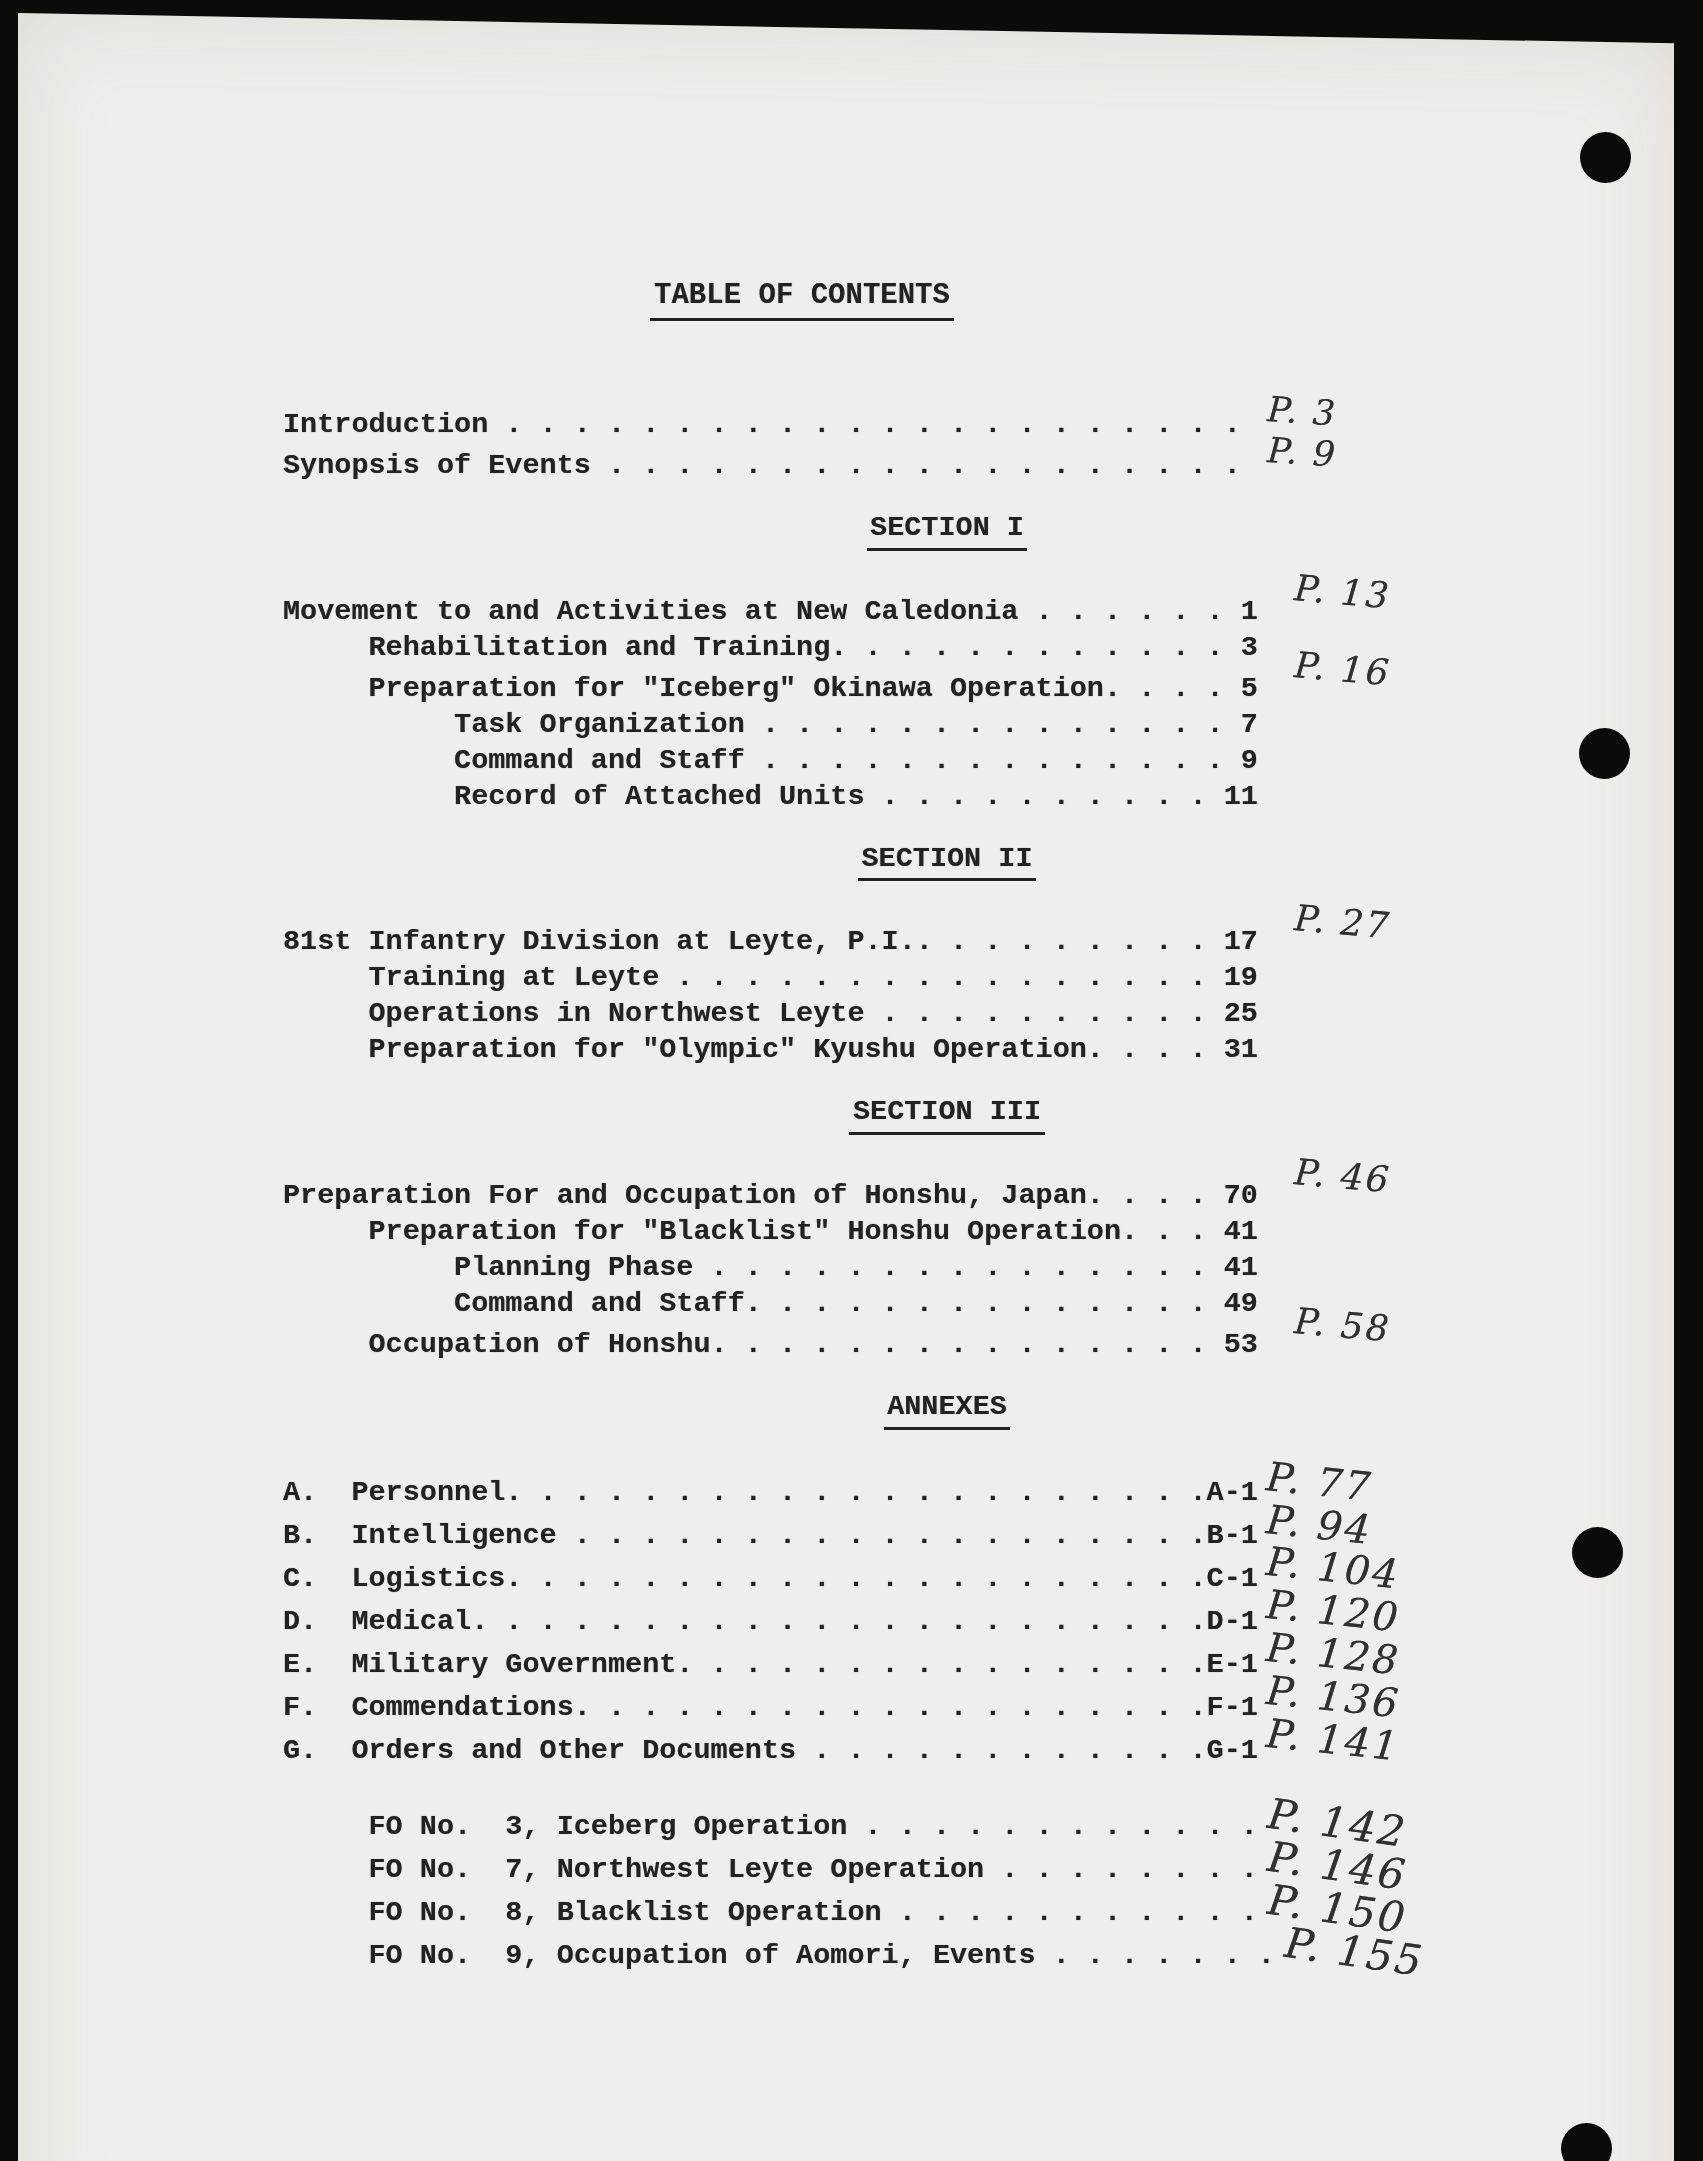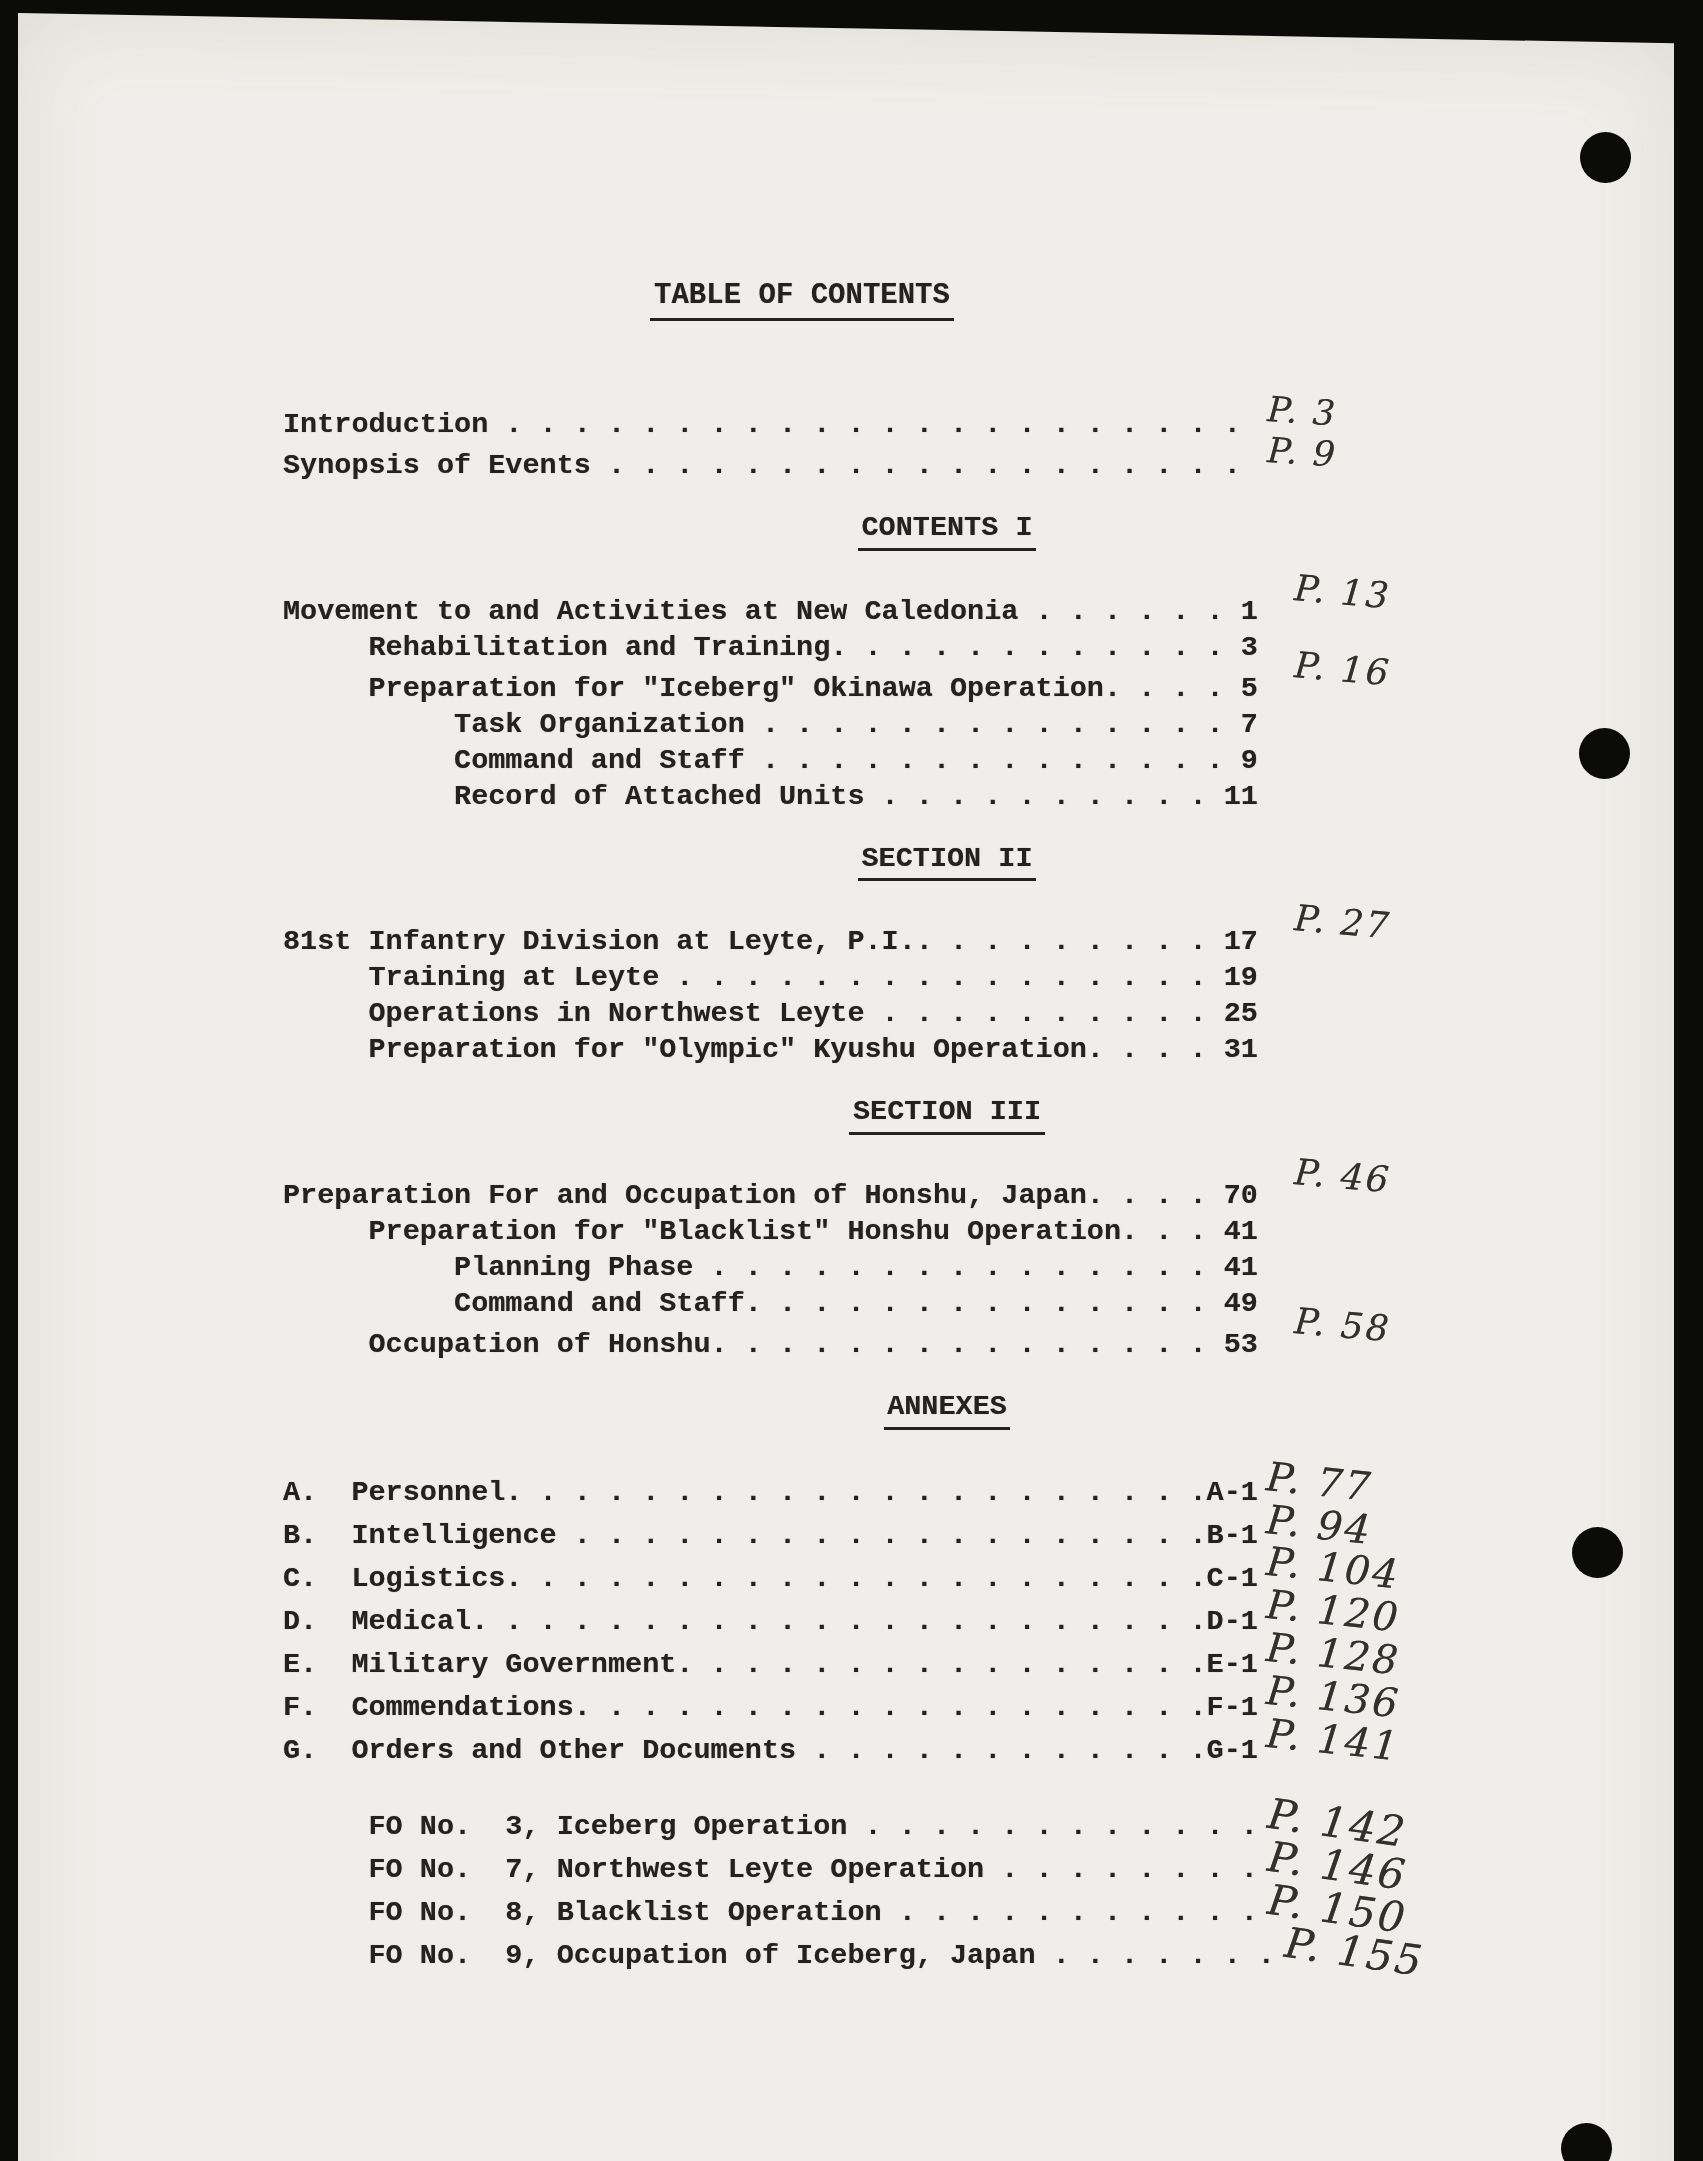--- a/index.html
+++ b/index.html
@@ -66,21 +66,21 @@
 
 <div class="paper"></div>
 
 <div class="title-wrap typedtext">
   <span class="underlined">TABLE OF CONTENTS</span>
 </div>
 
 <div class="content typedtext">
     <div class="toc-row kind-front"><span>Introduction . . . . . . . . . . . . . . . . . . . . . .</span><span class="hw">P. 3</span></div>
     <div class="toc-row kind-front"><span>Synopsis of Events . . . . . . . . . . . . . . . . . . .</span><span class="hw">P. 9</span></div>
-    <div class="toc-heading"><span class="underlined">CONTENTS I</span></div>
+    <div class="toc-heading"><span class="underlined">SECTION I</span></div>
     <div class="toc-row kind-section"><span>Movement to and Activities at New Caledonia . . . . . . 1</span><span class="hw">P. 13</span></div>
     <div class="toc-row kind-section"><span>     Rehabilitation and Training. . . . . . . . . . . . 3</span></div>
     <div class="toc-row kind-section"><span>     Preparation for "Iceberg" Okinawa Operation. . . . 5</span><span class="hw">P. 16</span></div>
     <div class="toc-row kind-section"><span>          Task Organization . . . . . . . . . . . . . . 7</span></div>
     <div class="toc-row kind-section"><span>          Command and Staff . . . . . . . . . . . . . . 9</span></div>
     <div class="toc-row kind-section"><span>          Record of Attached Units . . . . . . . . . . 11</span></div>
     <div class="toc-heading"><span class="underlined">SECTION II</span></div>
     <div class="toc-row kind-section"><span>81st Infantry Division at Leyte, P.I.. . . . . . . . . 17</span><span class="hw">P. 27</span></div>
     <div class="toc-row kind-section"><span>     Training at Leyte . . . . . . . . . . . . . . . . 19</span></div>
     <div class="toc-row kind-section"><span>     Operations in Northwest Leyte . . . . . . . . . . 25</span></div>
@@ -95,20 +95,20 @@
     <div class="toc-row kind-annex"><span>A.  Personnel. . . . . . . . . . . . . . . . . . . . .A-1</span><span class="hw">P. 77</span></div>
     <div class="toc-row kind-annex"><span>B.  Intelligence . . . . . . . . . . . . . . . . . . .B-1</span><span class="hw">P. 94</span></div>
     <div class="toc-row kind-annex"><span>C.  Logistics. . . . . . . . . . . . . . . . . . . . .C-1</span><span class="hw">P. 104</span></div>
     <div class="toc-row kind-annex"><span>D.  Medical. . . . . . . . . . . . . . . . . . . . . .D-1</span><span class="hw">P. 120</span></div>
     <div class="toc-row kind-annex"><span>E.  Military Government. . . . . . . . . . . . . . . .E-1</span><span class="hw">P. 128</span></div>
     <div class="toc-row kind-annex"><span>F.  Commendations. . . . . . . . . . . . . . . . . . .F-1</span><span class="hw">P. 136</span></div>
     <div class="toc-row kind-annex"><span>G.  Orders and Other Documents . . . . . . . . . . . .G-1</span><span class="hw">P. 141</span></div>
     <div class="toc-row kind-fo gap-before"><span>     FO No.  3, Iceberg Operation . . . . . . . . . . . .</span><span class="hw">P. 142</span></div>
     <div class="toc-row kind-fo"><span>     FO No.  7, Northwest Leyte Operation . . . . . . . .</span><span class="hw">P. 146</span></div>
     <div class="toc-row kind-fo"><span>     FO No.  8, Blacklist Operation . . . . . . . . . . .</span><span class="hw">P. 150</span></div>
-    <div class="toc-row kind-fo"><span>     FO No.  9, Occupation of Iceberg, Japan . . . . . . .</span><span class="hw">P. 155</span></div>
+    <div class="toc-row kind-fo"><span>     FO No.  9, Occupation of Aomori, Events . . . . . . .</span><span class="hw">P. 155</span></div>
   </div>
 
 <div class="hole hole1"></div>
 <div class="hole hole2"></div>
 <div class="hole hole3"></div>
 <div class="hole hole4"></div>
 
 
 </body></html>

